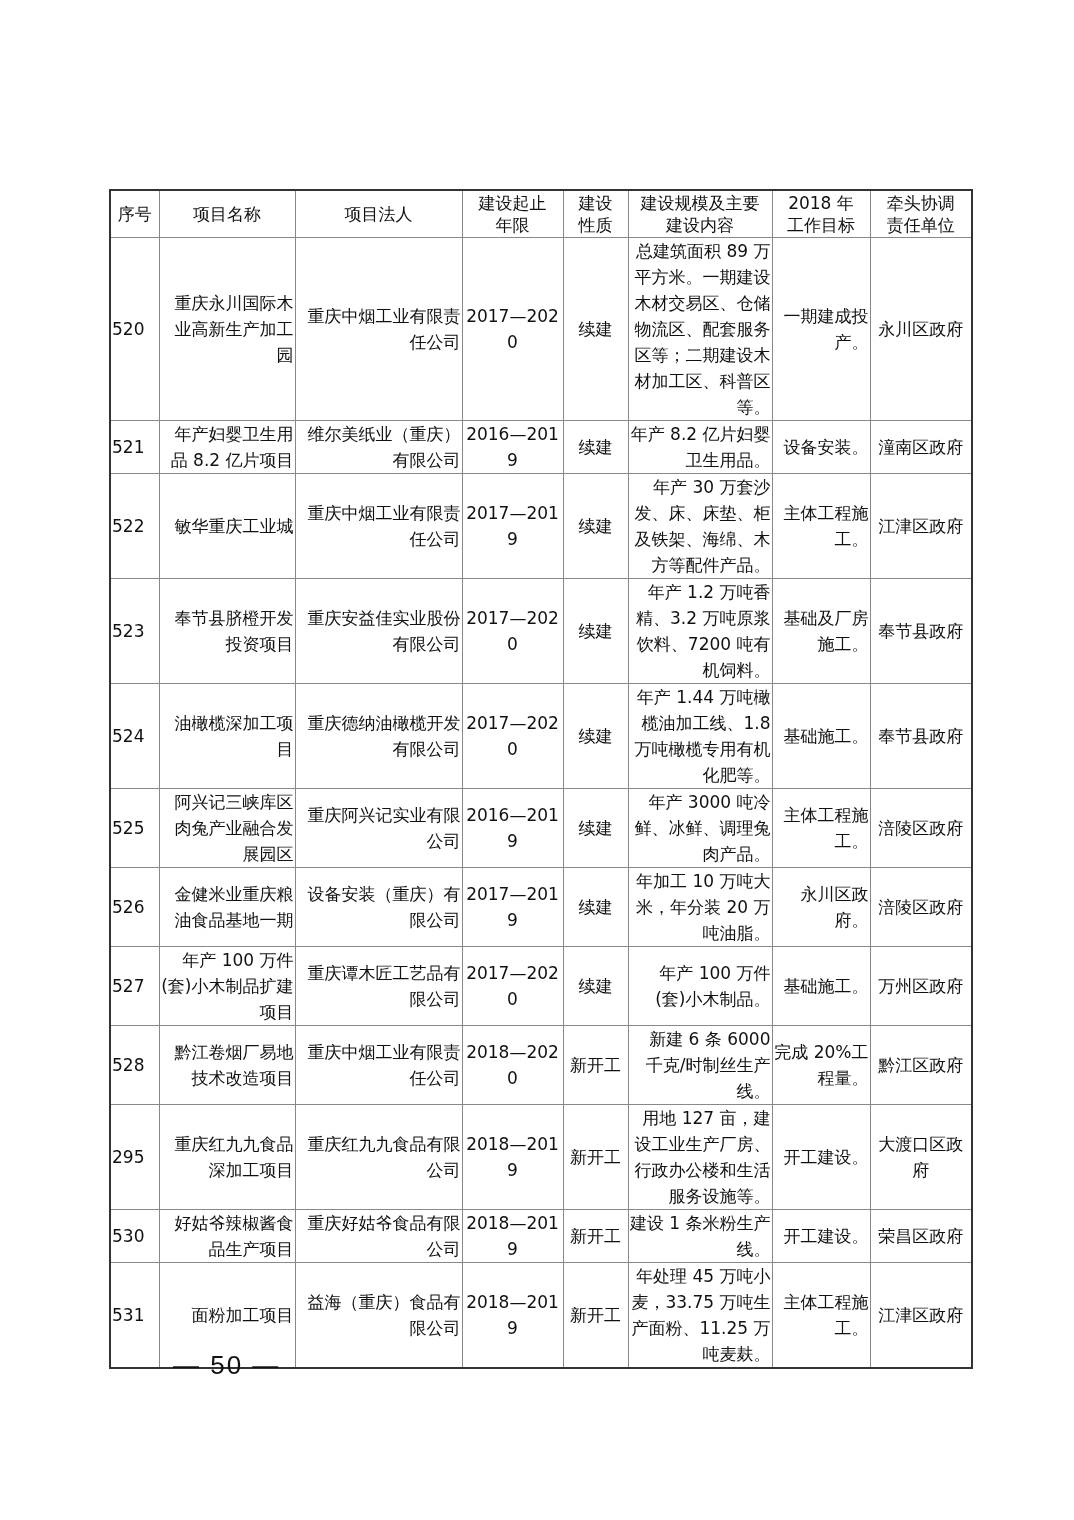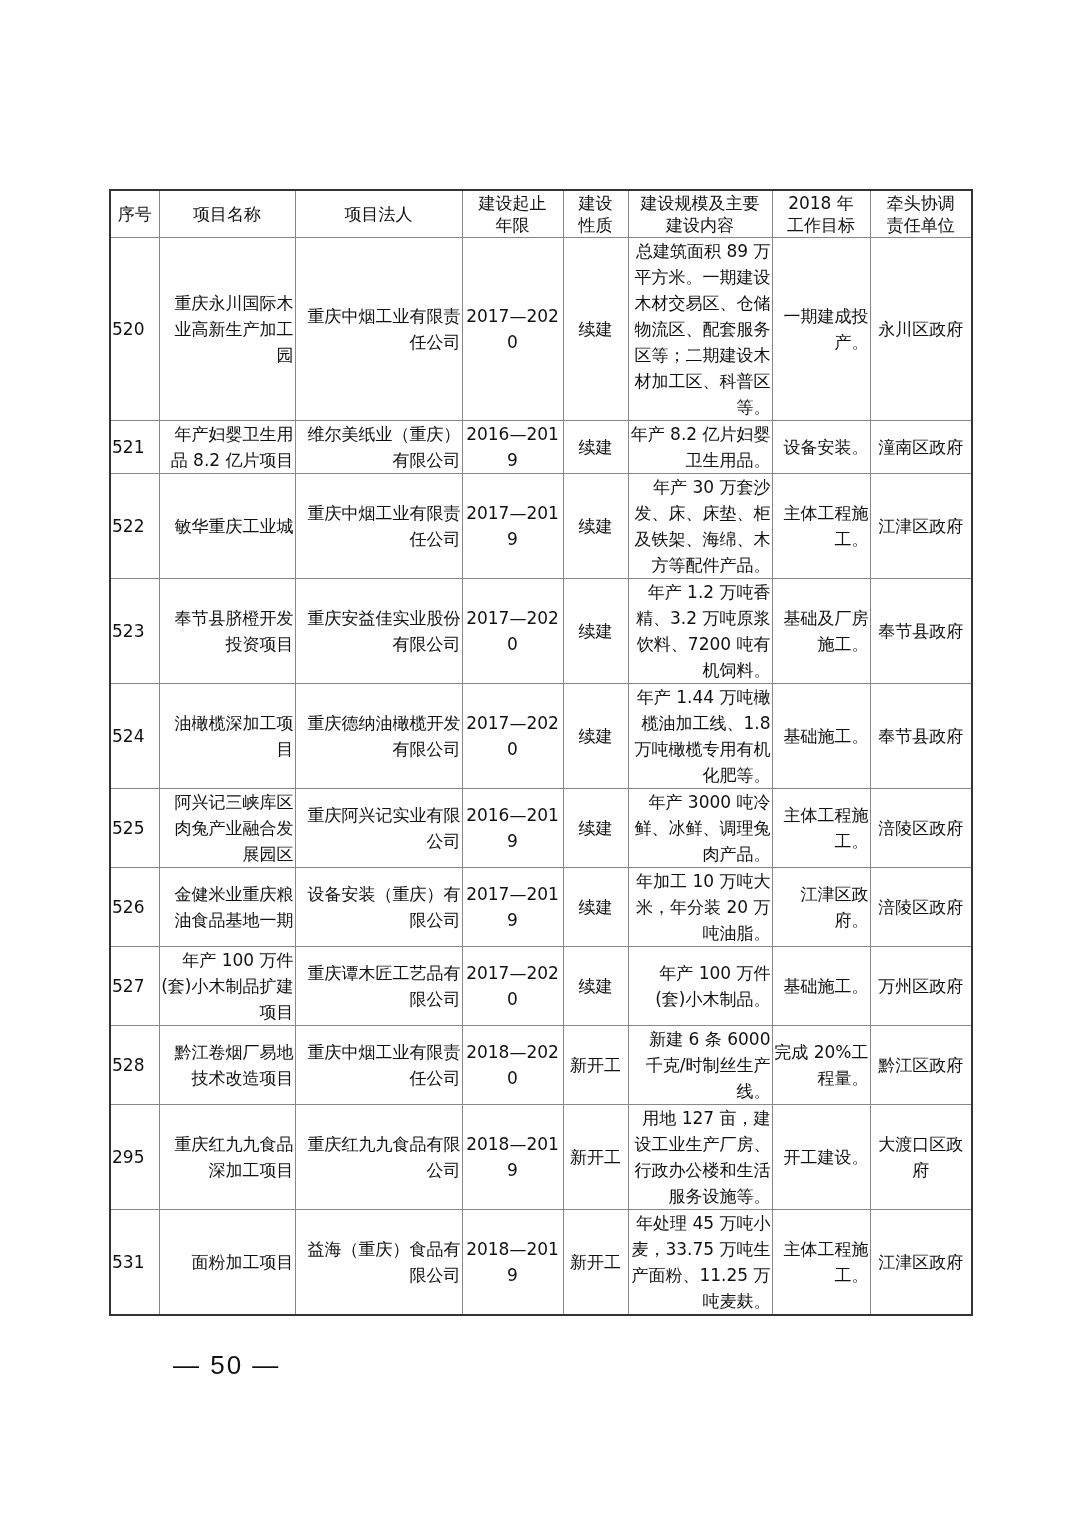--- a/index.html
+++ b/index.html
@@ -119,21 +119,21 @@
           <td class="l">主体工程施工。</td>
           <td class="c">涪陵区政府</td>
         </tr>
         <tr style="height: 78px;">
           <td class="seq">526</td>
           <td class="l">金健米业重庆粮油食品基地一期</td>
           <td class="l">设备安装（重庆）有限公司</td>
           <td class="c">2017—2019</td>
           <td class="c">续建</td>
           <td class="l">年加工 10 万吨大米，年分装 20 万吨油脂。</td>
-          <td class="l">江津区政府。</td>
+          <td class="l">永川区政府。</td>
           <td class="c">涪陵区政府</td>
         </tr>
         <tr style="height: 78px;">
           <td class="seq">527</td>
           <td class="l">年产 100 万件(套)小木制品扩建项目</td>
           <td class="l">重庆谭木匠工艺品有限公司</td>
           <td class="c">2017—2020</td>
           <td class="c">续建</td>
           <td class="l">年产 100 万件(套)小木制品。</td>
           <td class="l">基础施工。</td>
@@ -152,20 +152,30 @@
         <tr style="height: 104px;">
           <td class="seq">295</td>
           <td class="l">重庆红九九食品深加工项目</td>
           <td class="l">重庆红九九食品有限公司</td>
           <td class="c">2018—2019</td>
           <td class="c">新开工</td>
           <td class="l">用地 127 亩，建设工业生产厂房、行政办公楼和生活服务设施等。</td>
           <td class="l">开工建设。</td>
           <td class="c">大渡口区政府</td>
         </tr>
+        <tr style="height: 52px;">
+          <td class="seq">530</td>
+          <td class="l">好姑爷辣椒酱食品生产项目</td>
+          <td class="l">重庆好姑爷食品有限公司</td>
+          <td class="c">2018—2019</td>
+          <td class="c">新开工</td>
+          <td class="l">建设 1 条米粉生产线。</td>
+          <td class="l">开工建设。</td>
+          <td class="c">荣昌区政府</td>
+        </tr>
         <tr style="height: 104px;">
           <td class="seq">531</td>
           <td class="l">面粉加工项目</td>
           <td class="l">益海（重庆）食品有限公司</td>
           <td class="c">2018—2019</td>
           <td class="c">新开工</td>
           <td class="l">年处理 45 万吨小麦，33.75 万吨生产面粉、11.25 万吨麦麸。</td>
           <td class="l">主体工程施工。</td>
           <td class="c">江津区政府</td>
         </tr>

